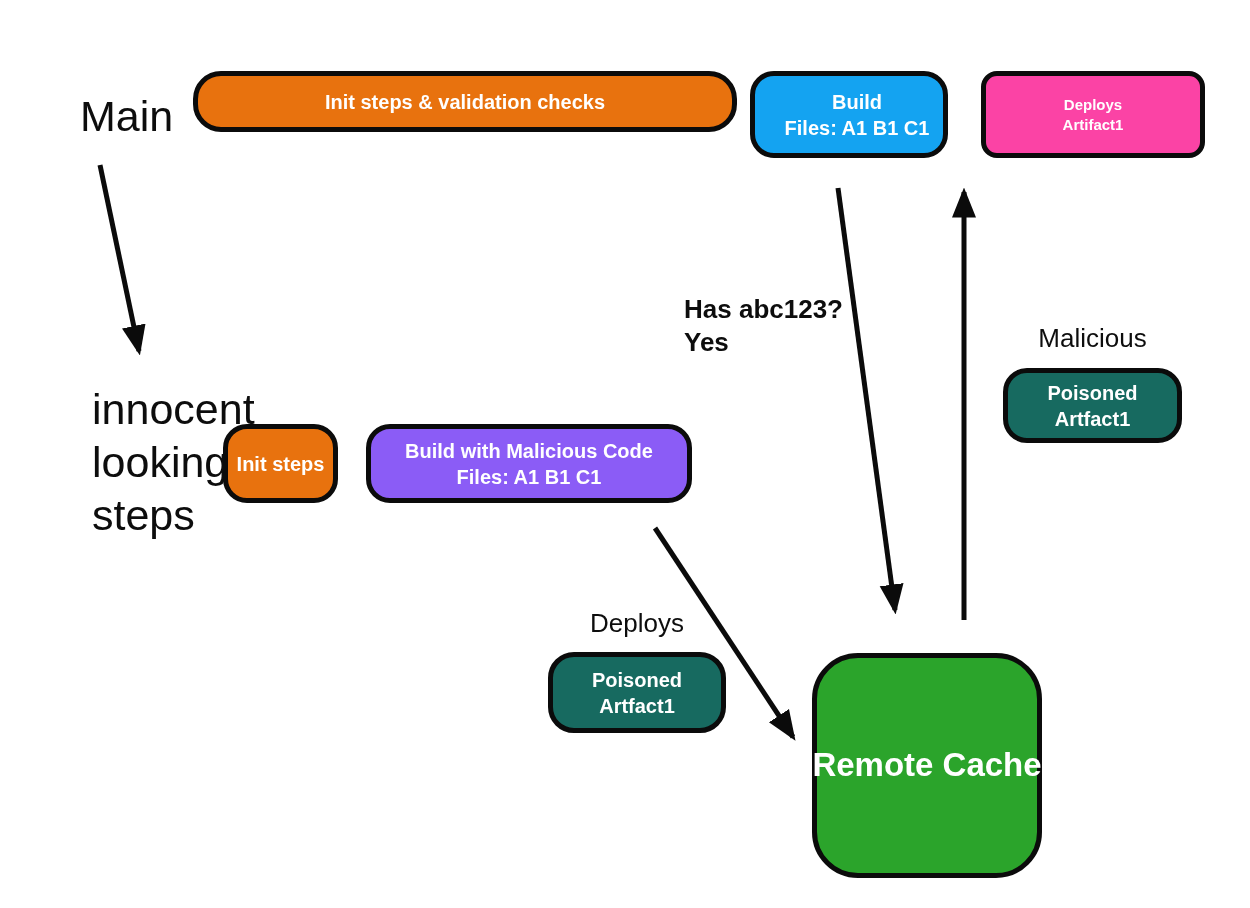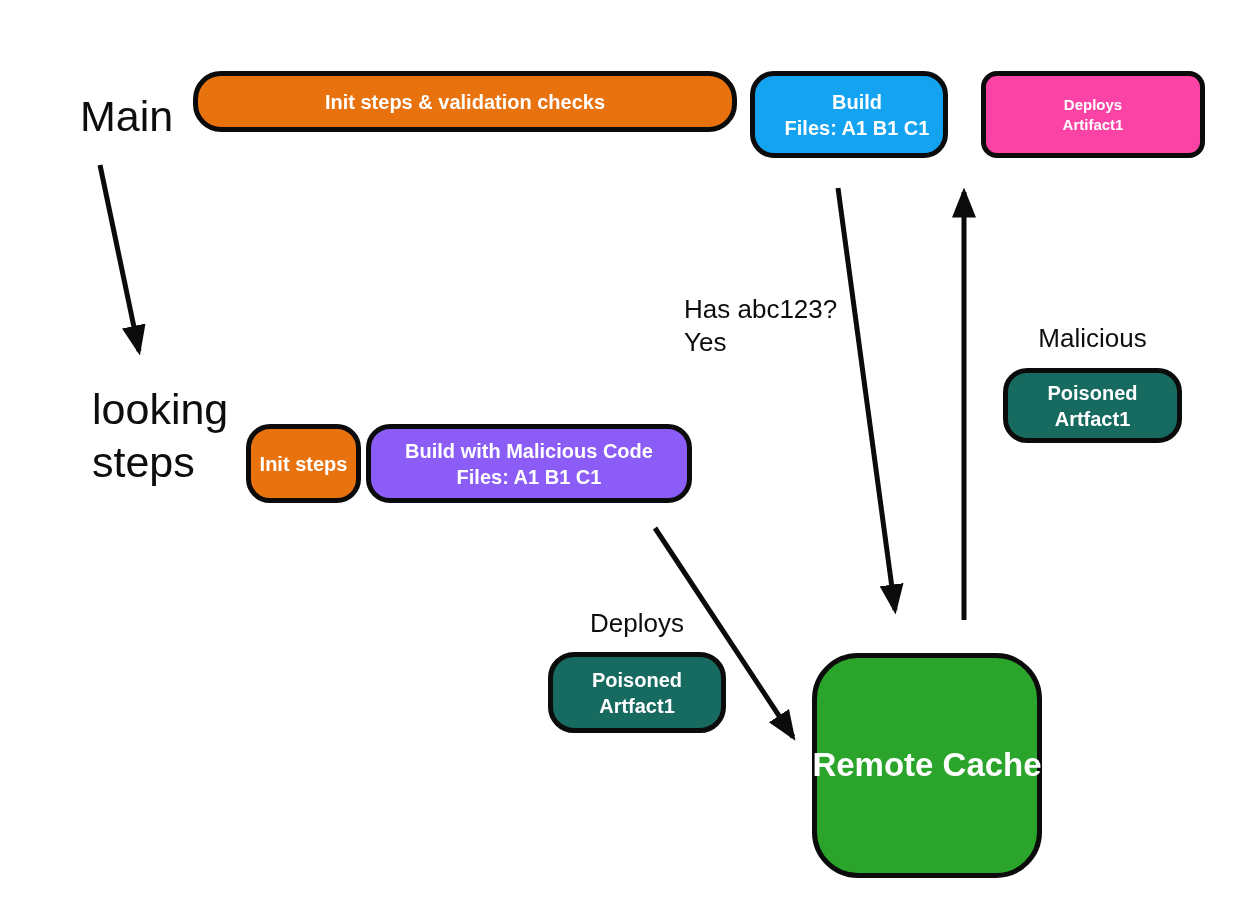--- a/index.html
+++ b/index.html
@@ -42,28 +42,28 @@
   .mid-label {
     position: absolute;
     color: #0d0d0d;
     font-size: 26px;
     line-height: 33px;
   }
   
   .n-init-validation { left: 193px; top: 71px; width: 544px; height: 61px; border-radius: 28px; font-size: 20px; }
   .n-build           { left: 750px; top: 71px; width: 198px; height: 87px; border-radius: 24px; font-size: 20px; padding-left: 16px; }
   .n-deploys         { left: 981px; top: 71px; width: 224px; height: 87px; border-radius: 16px; font-size: 15px; }
-  .n-init-steps      { left: 246px; top: 424px; width: 115px; height: 79px; border-radius: 24px; font-size: 20px; }
+  .n-init-steps      { left: 223px; top: 424px; width: 115px; height: 79px; border-radius: 24px; font-size: 20px; }
   .n-build-malicious { left: 366px; top: 424px; width: 326px; height: 79px; border-radius: 24px; font-size: 20px; }
   .n-poisoned-up     { left: 548px; top: 652px; width: 178px; height: 81px; border-radius: 26px; font-size: 20px; }
   .n-poisoned-down   { left: 1003px; top: 368px; width: 179px; height: 75px; border-radius: 24px; font-size: 20px; }
   .n-remote-cache    { left: 812px; top: 653px; width: 230px; height: 225px; border-radius: 46px; font-size: 33px; }
   .t-main     { left: 33px;  top: 90px; }
   .t-innocent { left: 45px;  top: 383px; }
-  .t-hashash  { left: 684px; top: 293px; }
+  .t-hashash  { left: 684px; top: 293px; font-weight: bold; }
   .t-uploads   { left: 548px; top: 607px; width: 178px; text-align: center; }
   .t-downloads { left: 1003px; top: 322px; width: 179px; text-align: center; }
 </style>
 </head>
 <body>
 
 <div class="canvas">
 
   <svg class="arrow-layer" width="1250" height="908" viewBox="0 0 1250 908" xmlns="http://www.w3.org/2000/svg">
     <defs>
@@ -73,20 +73,21 @@
     </defs>
     <line x1="100" y1="165" x2="139" y2="351" stroke="#0b0b0b" stroke-width="5" marker-end="url(#ah)"></line>
     <line x1="838" y1="188" x2="895" y2="610" stroke="#0b0b0b" stroke-width="5" marker-end="url(#ah)"></line>
     <line x1="964" y1="620" x2="964" y2="192" stroke="#0b0b0b" stroke-width="5" marker-end="url(#ah)"></line>
     <line x1="655" y1="528" x2="793" y2="737" stroke="#0b0b0b" stroke-width="5" marker-end="url(#ah)"></line>
   </svg>
 
   <div class="big-label t-main">Main</div>
 
   <div class="big-label t-innocent">
+    <div>innocent</div>
     <div>looking</div>
     <div>steps</div>
   </div>
 
   <div class="mid-label t-hashash">
     <div>Has abc123?</div>
     <div>Yes</div>
   </div>
 
   <div class="mid-label t-uploads">Deploys</div>

